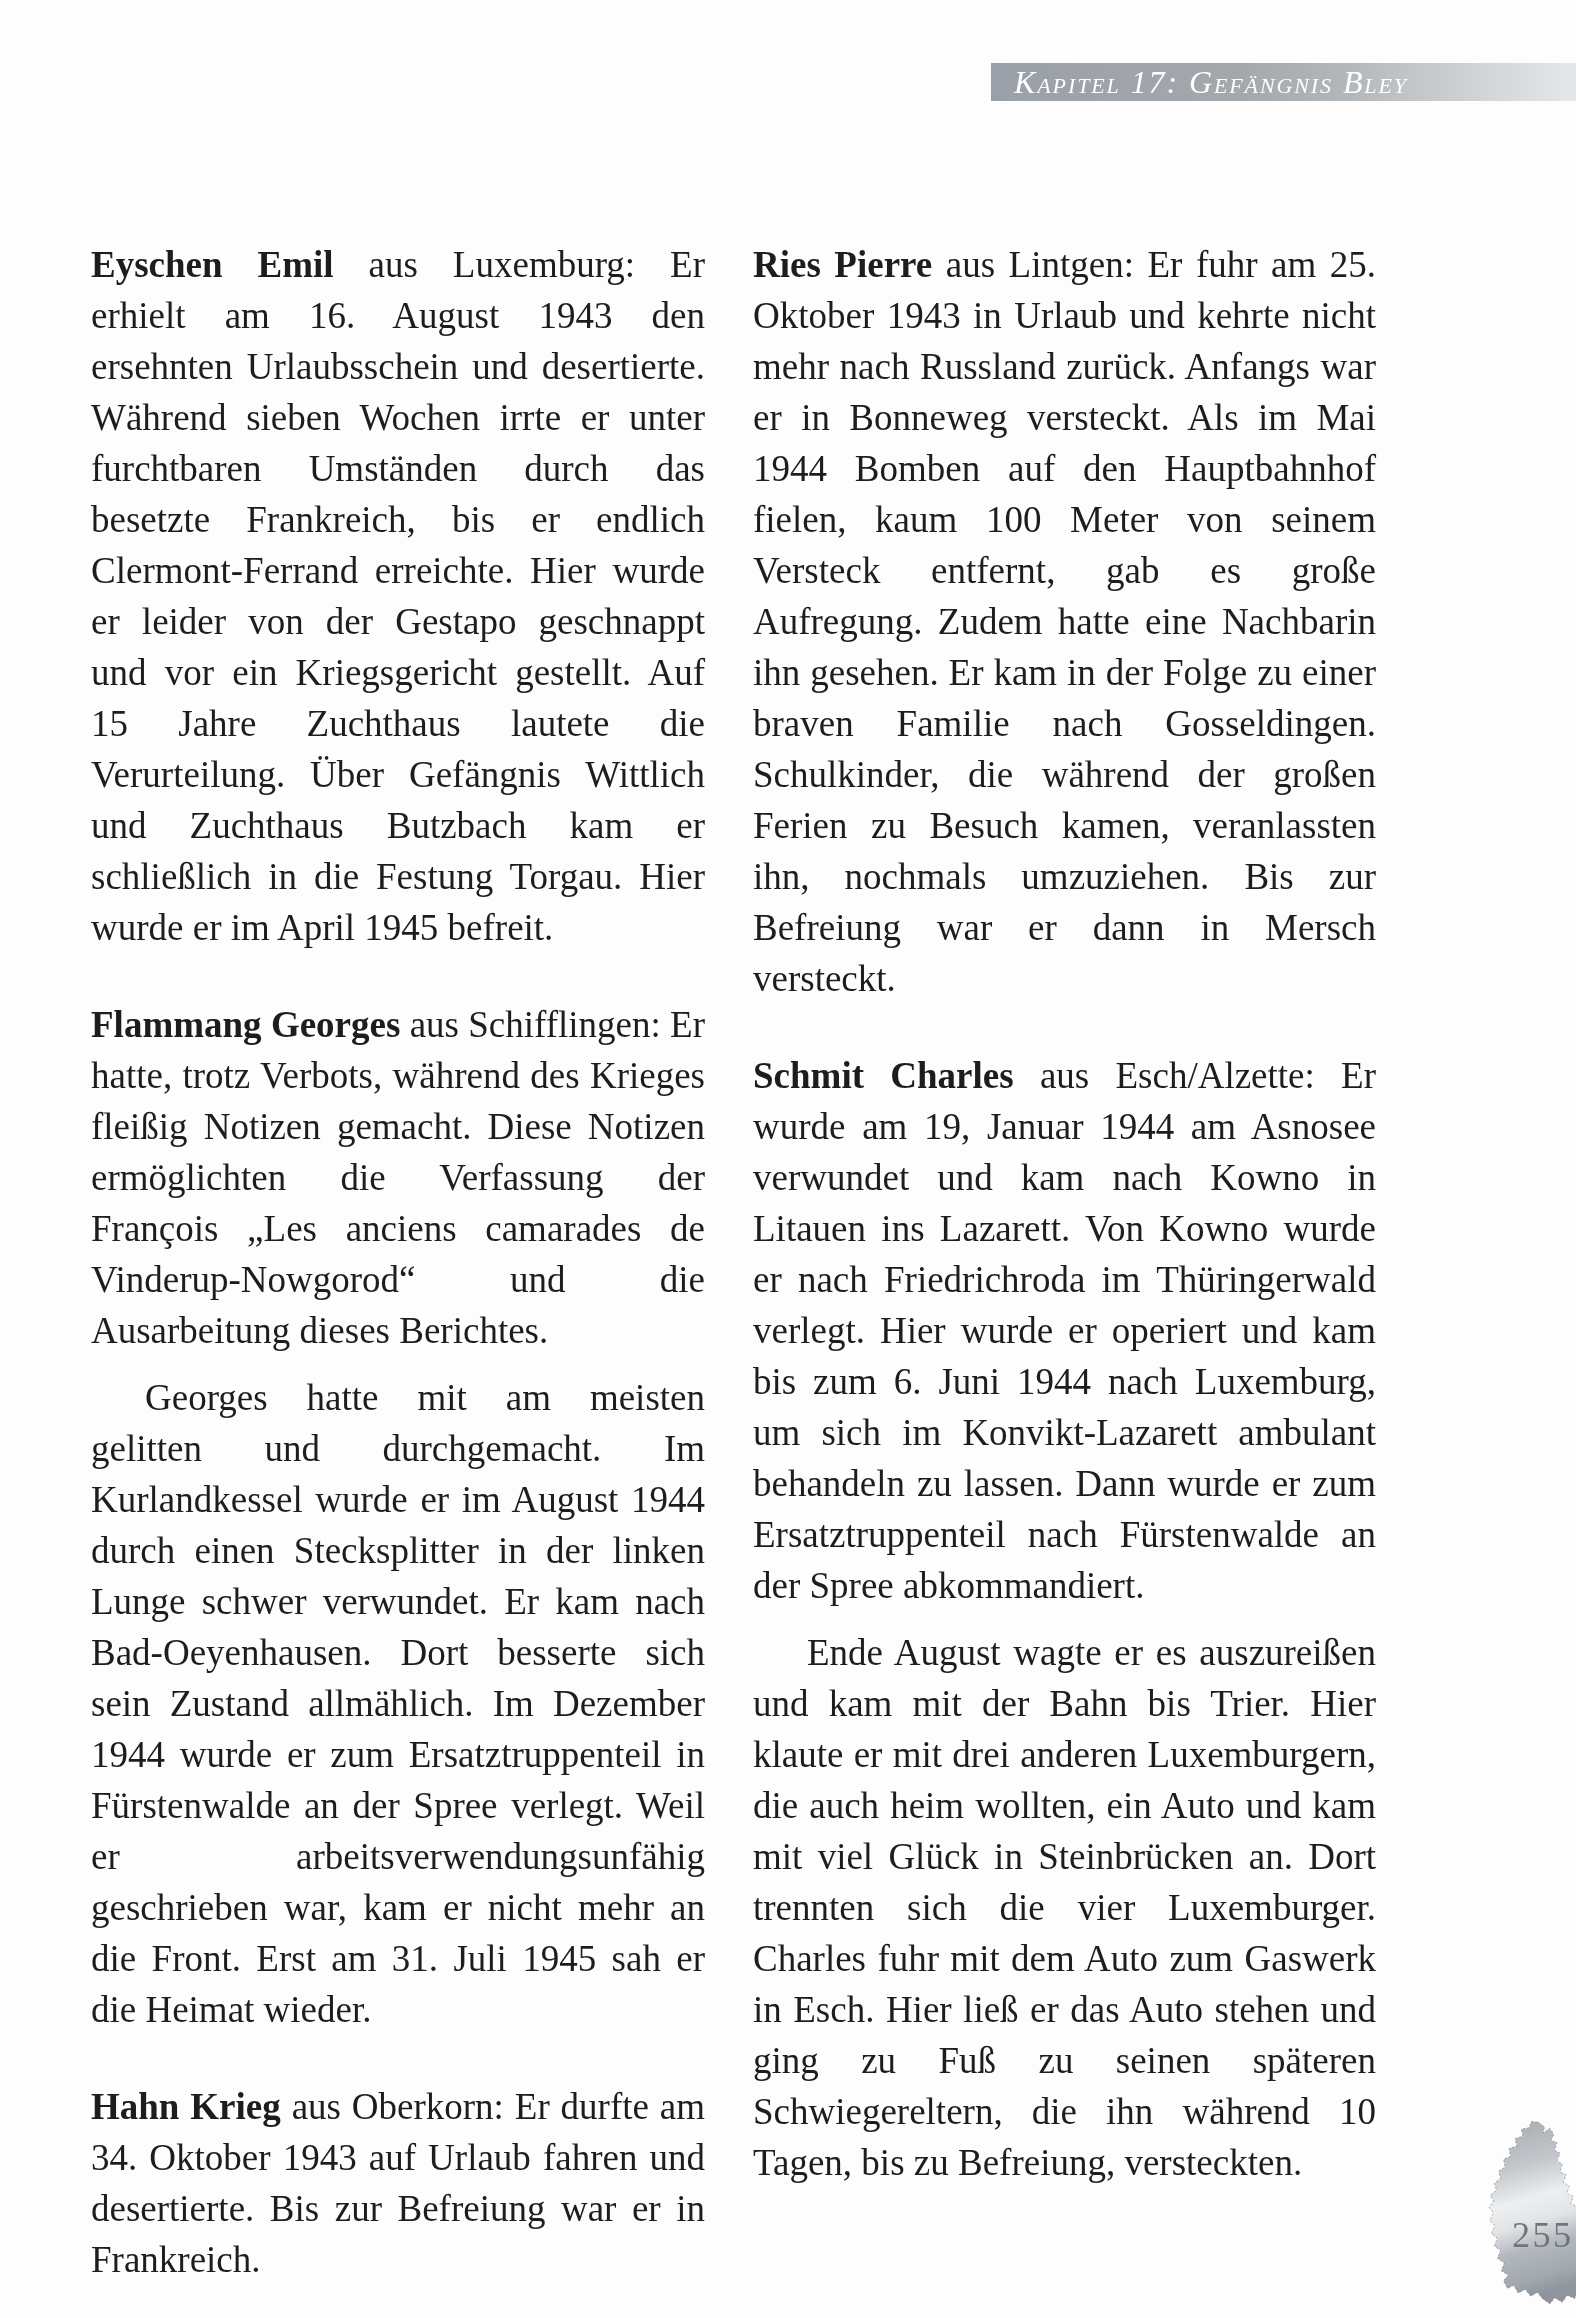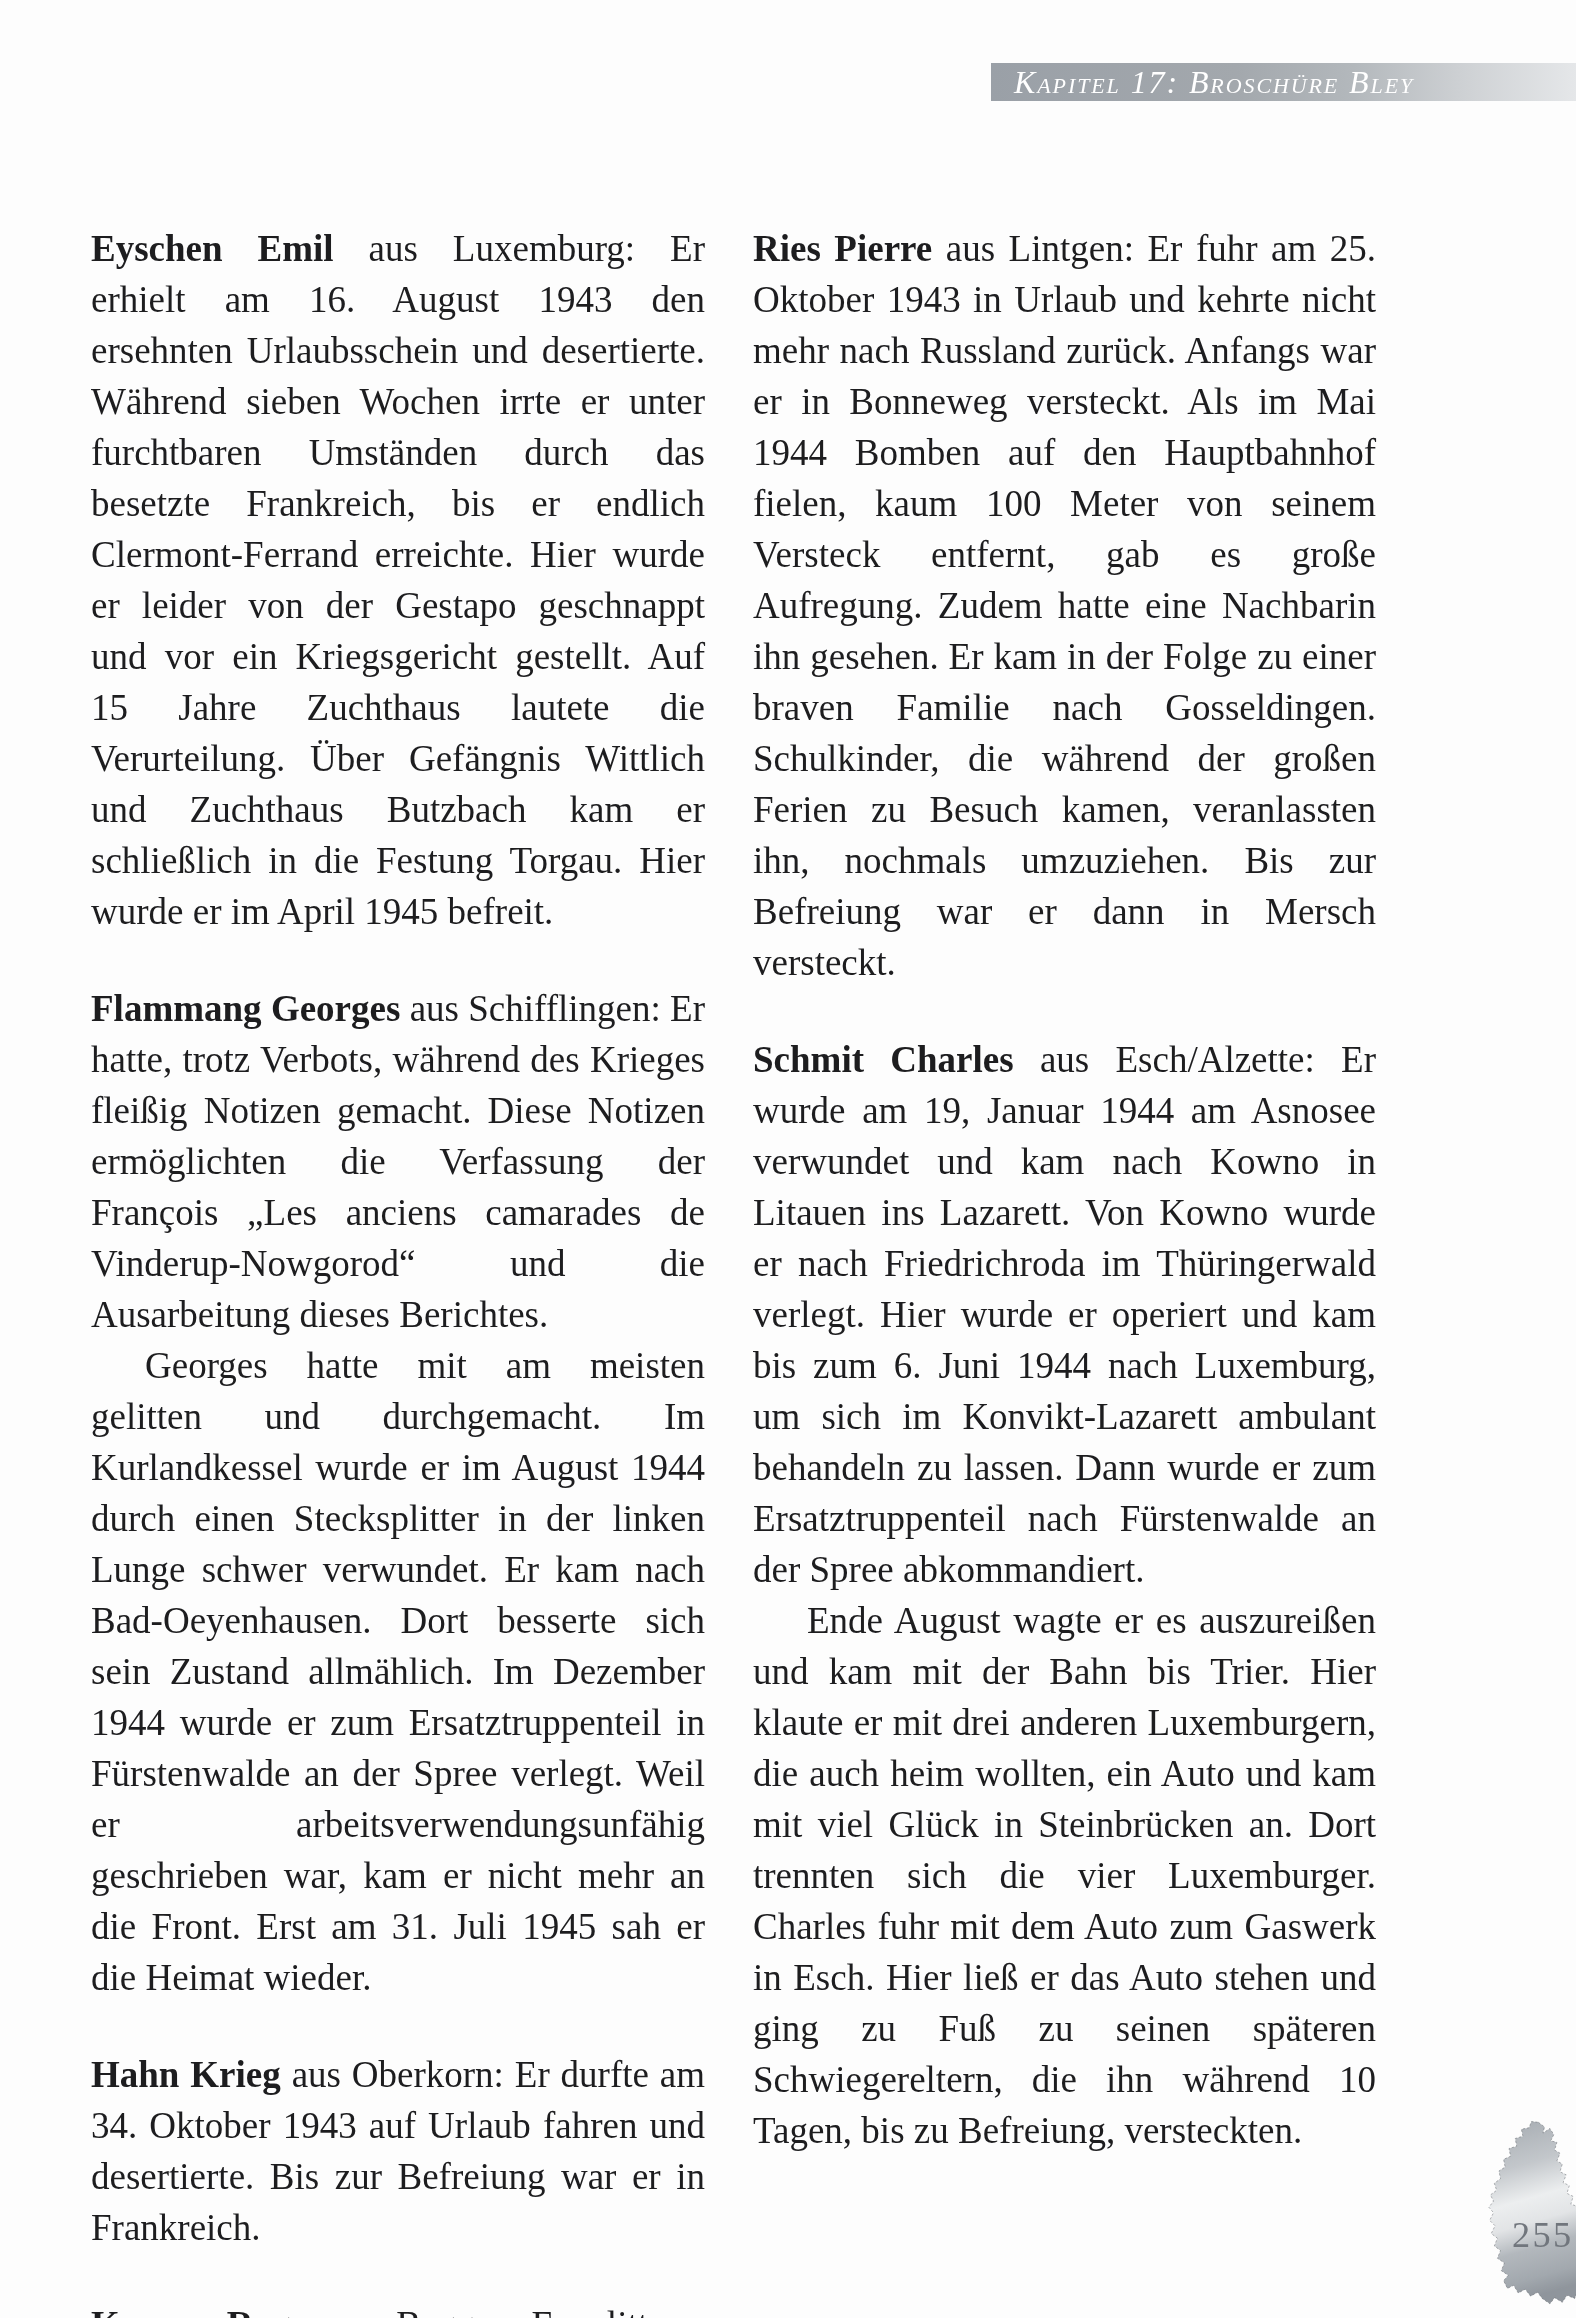--- a/index.html
+++ b/index.html
@@ -28,41 +28,41 @@
   
   .col{
     position:absolute;top:223px;
     color:#1d1d1f;
     font-size:37px;line-height:51px;
     text-align:justify;
     hyphens:auto;
   }
   .col-left{left:91px;width:614px;}
   .col-right{left:753px;width:623px;}
-  .col p{margin:0 0 46px 0;}
+  .col p{margin:16px 0 46px 0;}
   .col p.tight{margin-bottom:0;}
   .col p.indent{text-indent:54px;}
   .col b{font-weight:bold;}
   
   .map-wrap{
     position:absolute;left:1475px;top:2119px;width:136px;height:192px;
   }
   .map-wrap svg{display:block;width:136px;height:192px;}
   .pagenum-text{
     font-family:"Liberation Serif","DejaVu Serif",serif;
     letter-spacing:3px;
   }
 </style>
 </head>
 <body>
 
 <div class="page">
 
   <div class="banner">
-    <span class="banner-title">Kapitel 17: Broschüre Bley</span>
+    <span class="banner-title">Kapitel 17: Gefängnis Bley</span>
   </div>
 
   <div class="col col-left">
     <p><b>Eyschen Emil</b> <span>aus Luxemburg: Er erhielt am 16. August 1943 den ersehnten Urlaubsschein und desertierte. Während sieben Wochen irrte er unter furchtbaren Umständen durch das besetzte Frankreich, bis er endlich Clermont-Ferrand erreichte. Hier wurde er leider von der Gestapo geschnappt und vor ein Kriegsgericht gestellt. Auf 15 Jahre Zuchthaus lautete die Verurteilung. Über Gefängnis Wittlich und Zuchthaus Butzbach kam er schließlich in die Festung Torgau. Hier wurde er im April 1945 befreit.</span></p>
     <p class="tight"><b>Flammang Georges</b> <span>aus Schifflingen: Er hatte, trotz Verbots, während des Krieges fleißig Notizen gemacht. Diese Notizen ermöglichten die Verfassung der François „Les anciens camarades de Vinderup-Nowgorod“ und die Ausarbeitung dieses Berichtes.</span></p>
     <p class="indent"><span>Georges hatte mit am meisten gelitten und durchgemacht. Im Kurlandkessel wurde er im August 1944 durch einen Stecksplitter in der linken Lunge schwer verwundet. Er kam nach Bad-Oeyenhausen. Dort besserte sich sein Zustand allmählich. Im Dezember 1944 wurde er zum Ersatztruppenteil in Fürstenwalde an der Spree verlegt. Weil er arbeitsverwendungsunfähig geschrieben war, kam er nicht mehr an die Front. Erst am 31. Juli 1945 sah er die Heimat wieder.</span></p>
     <p><b>Hahn Krieg</b> <span>aus Oberkorn: Er durfte am 34. Oktober 1943 auf Urlaub fahren und desertierte. Bis zur Befreiung war er in Frankreich.</span></p>
     <p><b>Kremer Roger</b> <span>aus Beggen: Er erlitt am 7. September 1943 durch einen Granatsplitter eine schwere Verletzung. Während neun Monaten wurde er von einem Lazarett ins</span></p>
   </div>
 

